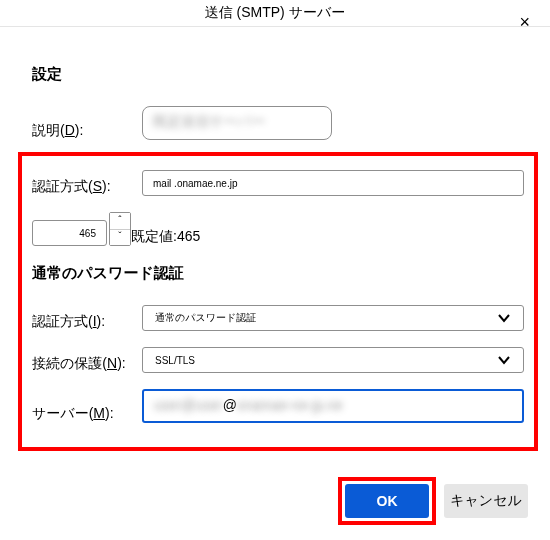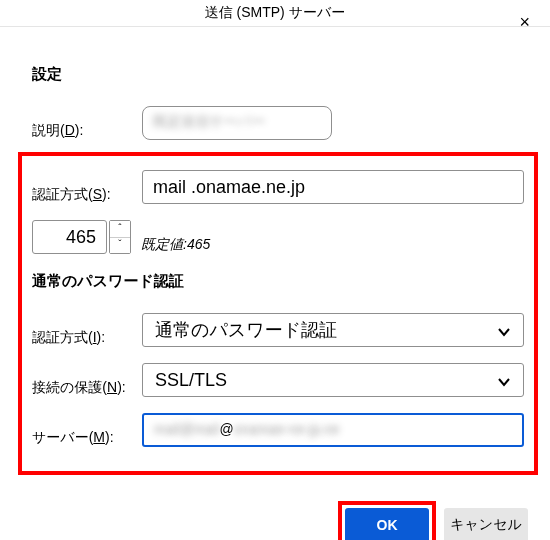--- a/index.html
+++ b/index.html
@@ -39,25 +39,25 @@
       display: flex;
       align-items: flex-end;
       margin-bottom: 16px;
     }
     .field-label {
       width: 110px;
       flex-shrink: 0;
     }
     .mnemonic { text-decoration: underline; }
     input[type="text"], .select-box {
-      height: 34px;
+      height: 26px;
       border: 1px solid #8f8f8f;
       border-radius: 3px;
       background: #fff;
-      font-size: 18px;
+      font-size: 10px;
       font-family: inherit;
     }
     input[type="text"] { padding: 0 10px; }
     .wide-input { flex: 1; }
     .desc-input { width: 190px; }
     .port-input { width: 75px; text-align: right; padding-right: 6px; }
     .spinner {
       width: 22px;
       height: 34px;
       display: flex;
@@ -69,21 +69,21 @@
     .spinner button {
       flex: 1;
       background: #fff;
       border: none;
       cursor: pointer;
       font-size: 10px;
       line-height: 1;
       padding: 0;
     }
     .spinner button:first-child { border-bottom: 1px solid #ccc; }
-    .default-port { margin-left: 10px; font-style: italic; }
+    .default-port { margin-left: 0; }
     .select-box {
       flex: 1;
       display: flex;
       align-items: center;
       justify-content: space-between;
       padding: 0 12px;
       cursor: pointer;
     }
     .chevron {
       width: 14px; height: 14px;
@@ -192,21 +192,21 @@
               <polyline points="2,4 7,10 12,4"></polyline>
             </svg></span>
       </div>
     </div>
 
     <div class="field-row">
       <label class="field-label">
         <span>サーバー(</span><span class="mnemonic">M</span><span>):</span>
       </label>
       <div class="wide-input focused-input" style="height:34px; border-radius:3px; padding:6px 10px;">
-        <span class="blur-text">mail@mail</span><span>@</span><span class="blur-text">onamae-ne-jp.ne</span>
+        <span class="blur-text">user@user</span><span>@</span><span class="blur-text">onamae-ne-jp.ne</span>
       </div>
     </div>
 
   </div>
 </div>
 
 <div class="dialog-footer">
   <div class="ok-wrap">
     <button class="btn btn-primary">OK</button>
   </div>

